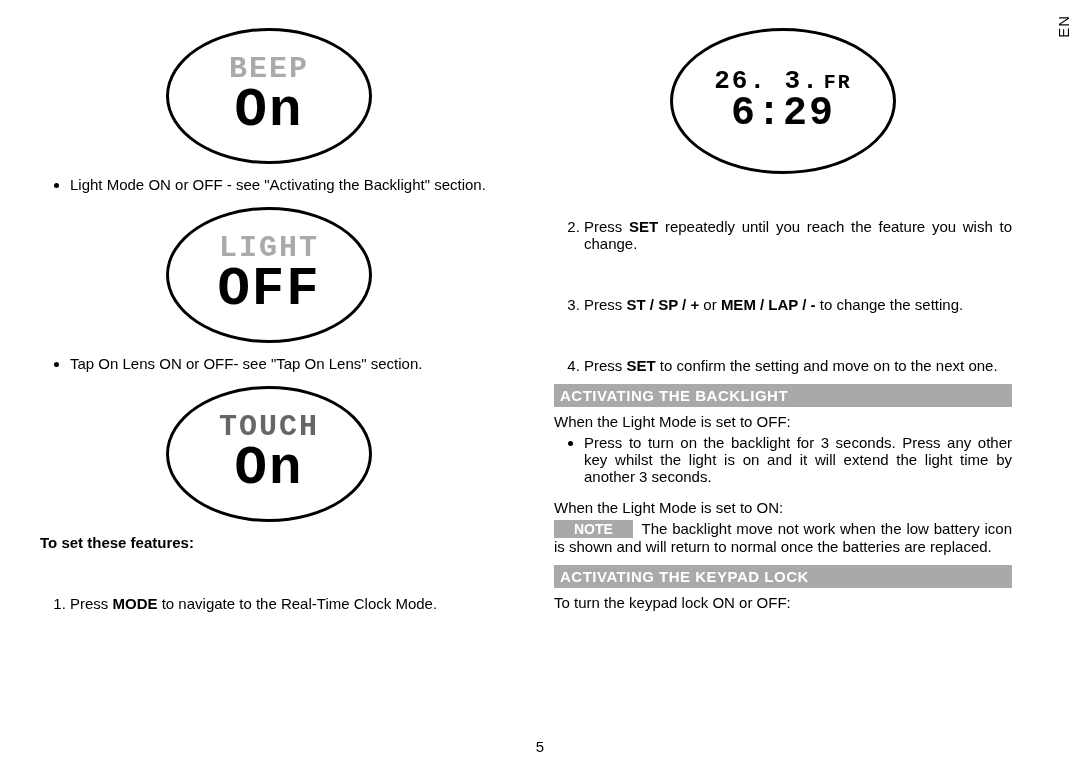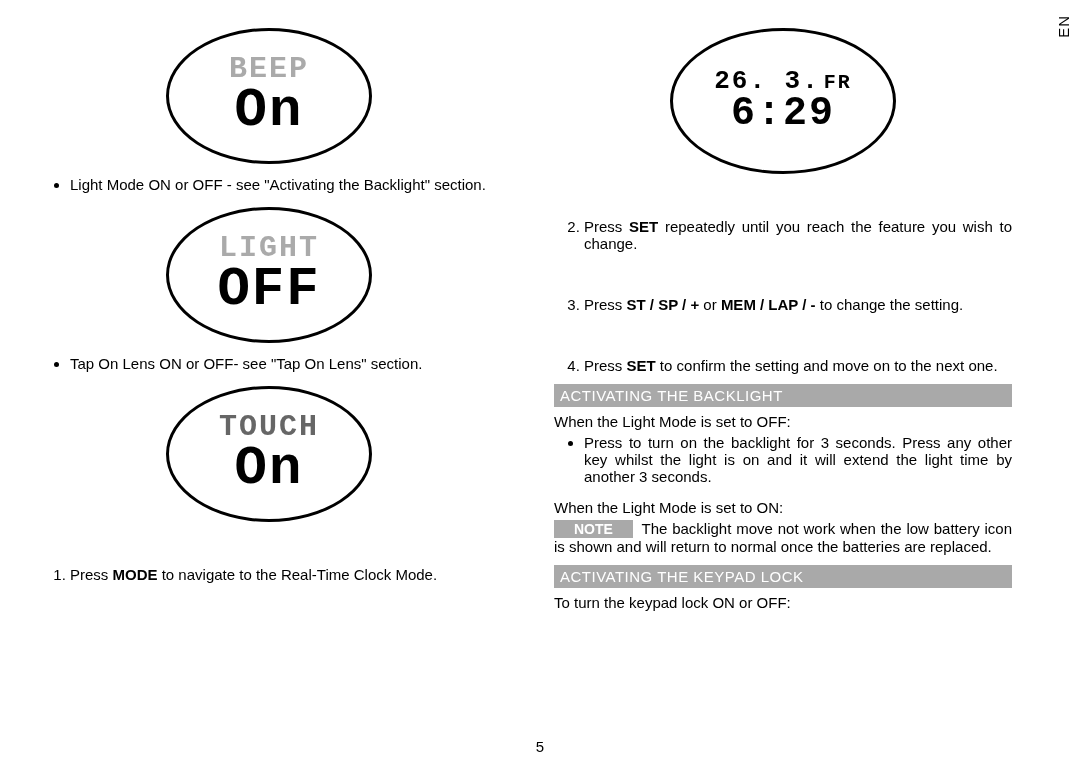--- a/index.html
+++ b/index.html
@@ -5,22 +5,22 @@
   html,body { margin:0; padding:0; }
   body {
     width:1080px; height:761px;
     font-family: Arial, Helvetica, sans-serif;
     font-size:15px;
     color:#000;
     position:relative;
     background:#fff;
   }
   .page {
-    position:absolute; left:32px; top:28px; width:980px; height:710px;
-    display:flex; gap:56px;justify-content:flex-end;
+    position:absolute; left:40px; top:28px; width:980px; height:710px;
+    display:flex; gap:56px;
   }
   .col { width:458px; }
   .lang-tab {
     position:absolute; right:8px; top:15px;
     writing-mode: vertical-rl; transform: rotate(180deg);
     font-size:15px; letter-spacing:1px;
   }
   .lcd-oval {
     width:200px; height:130px;
     border:3px solid #000; border-radius:50%;
@@ -36,21 +36,21 @@
   .lcd-main { font-size:54px; font-weight:700; letter-spacing:2px; }
   .lcd-time-top { font-size:26px; font-weight:600; letter-spacing:2px; display:flex; gap:4px; align-items:baseline;}
   .lcd-time-main { font-size:40px; font-weight:700; letter-spacing:2px; }
   p { margin:4px 0; }
   ul.bullets { list-style:disc; padding-left:30px; margin:2px 0 14px; }
   ul.bullets li { text-align:justify; margin-bottom:10px; }
   ol.steps { padding-left:30px; margin:2px 0 10px; }
   ol.steps li { text-align:justify; margin-bottom:8px;margin-top:44px; }
   .bold { font-weight:bold; }
   .heading-bar {
-    background:#a9a9a9; color:#fff; font-weight:normal;
+    background:#a9a9a9; color:#fff; font-weight:bold;
     padding:3px 6px; font-size:15px; letter-spacing:0.5px;
     margin:10px 0 6px;
   }
   .note-badge {
     display:inline-block; background:#a9a9a9; color:#fff;
     font-weight:bold; padding:1px 20px; margin-right:4px;
     font-size:14px;
   }
   .pagenum { position:absolute; bottom:6px; left:50%; transform:translateX(-50%); font-size:15px; }
   .justify { text-align:justify; }
@@ -80,20 +80,21 @@
 
     <ul class="bullets">
       <li>Tap On Lens ON or OFF- see "Tap On Lens" section.</li>
     </ul>
 
     <div class="lcd-oval">
       <div class="lcd-top">TOUCH</div>
       <div class="lcd-main">On</div>
     </div>
 
+    <p class="bold">To set these features:</p>
     <ol class="steps" start="1">
       <li>
         <span>Press </span><span class="bold">MODE</span><span> to navigate to the Real-Time Clock Mode.</span>
       </li>
     </ol>
   </div>
 
   <div class="col">
 
     <div class="lcd-oval big">

